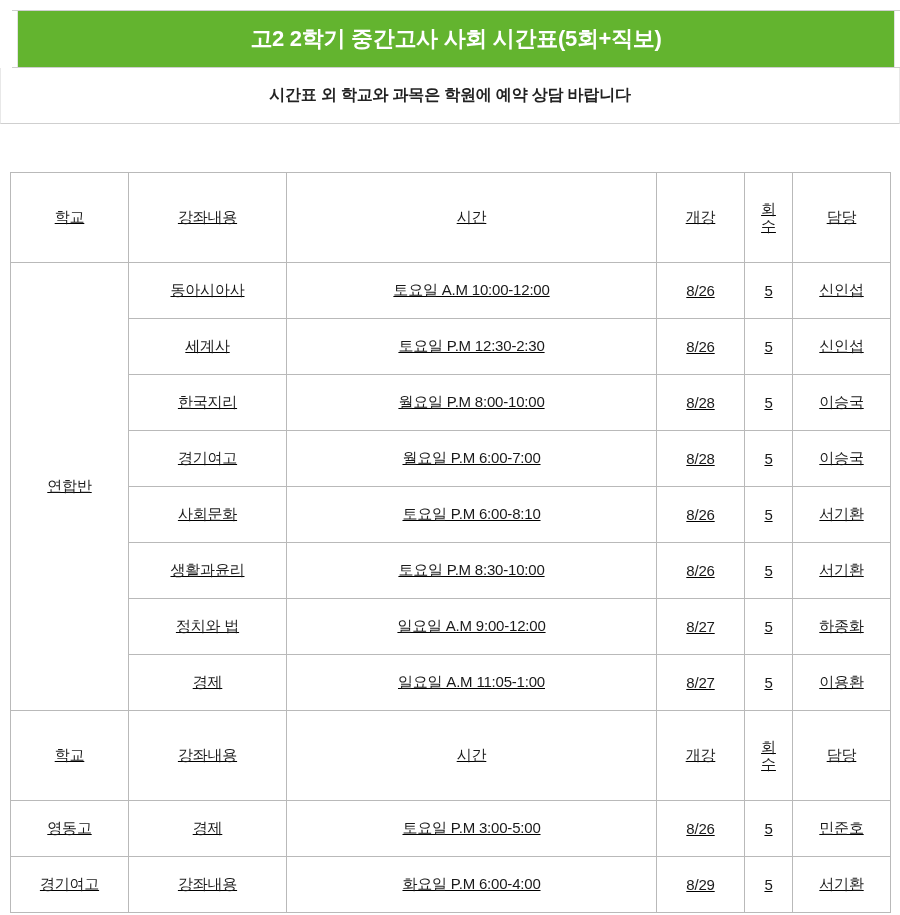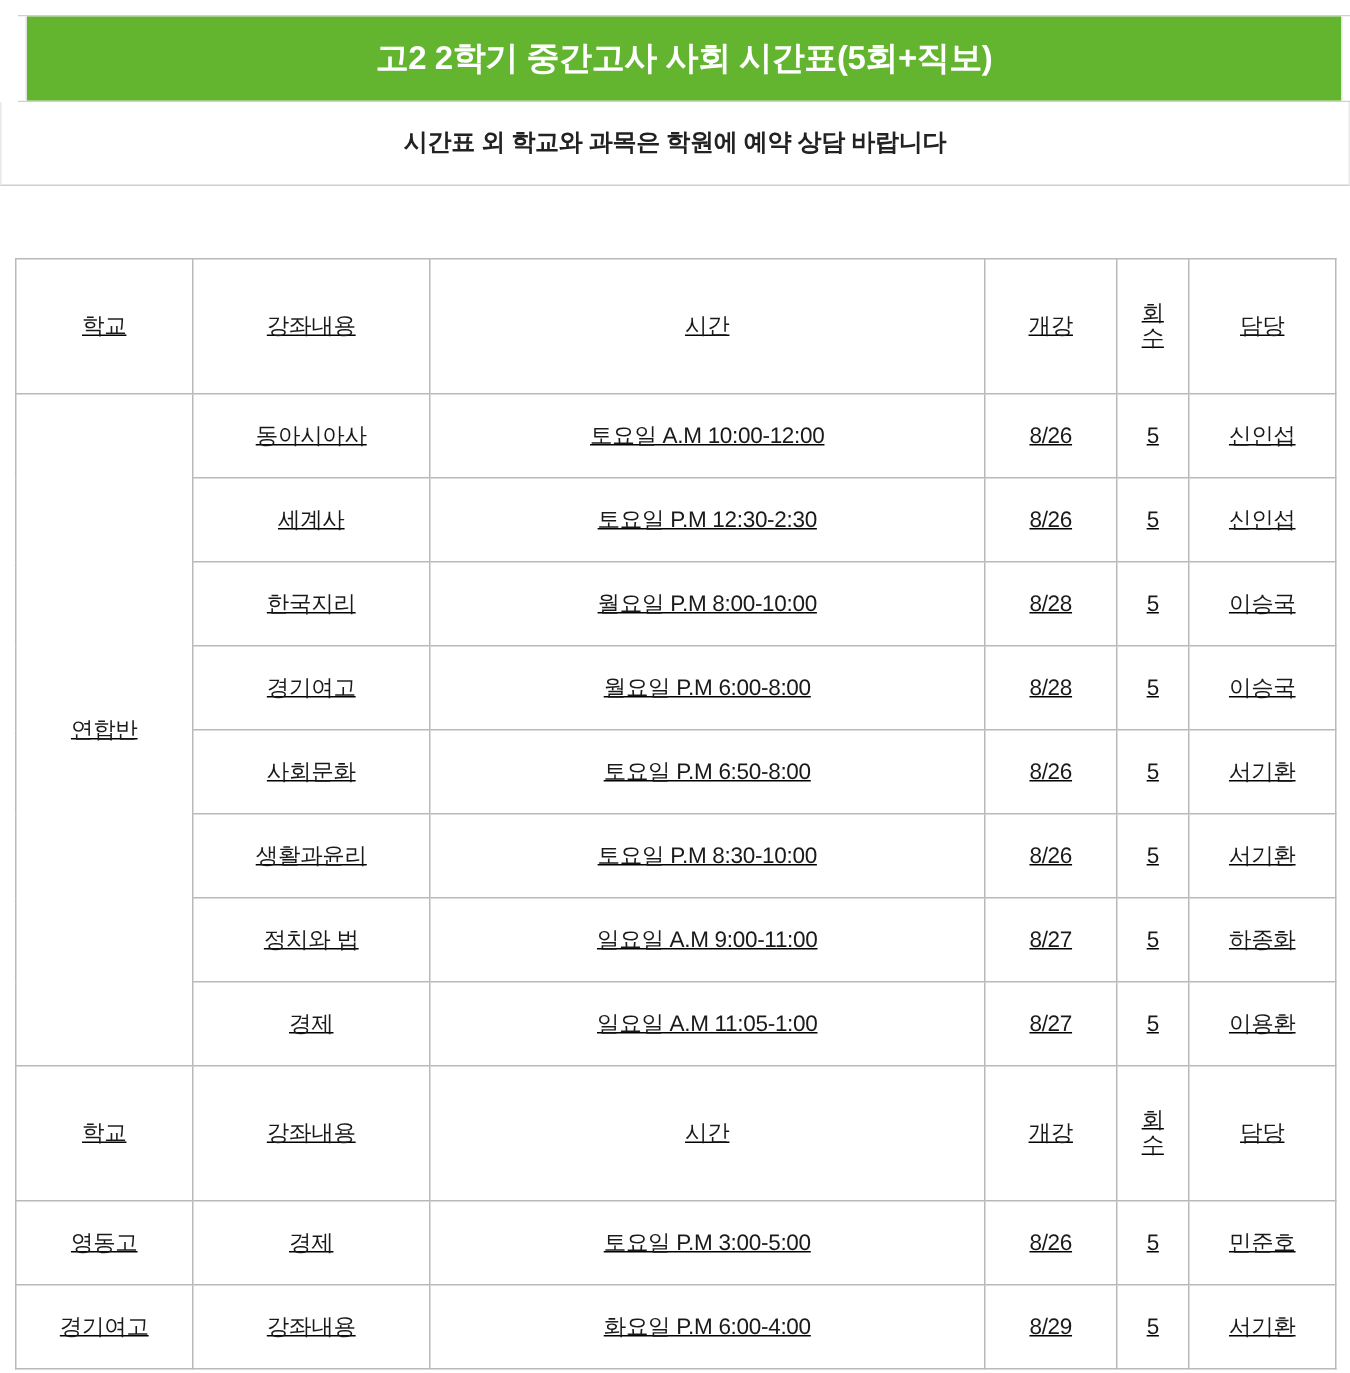--- a/index.html
+++ b/index.html
@@ -161,42 +161,42 @@
         </tr>
         <tr>
           <td>한국지리</td>
           <td>월요일 P.M 8:00-10:00</td>
           <td>8/28</td>
           <td>5</td>
           <td>이승국</td>
         </tr>
         <tr>
           <td>경기여고</td>
-          <td>월요일 P.M 6:00-8:00</td>
+          <td>월요일 P.M 6:00-7:00</td>
           <td>8/28</td>
           <td>5</td>
           <td>이승국</td>
         </tr>
         <tr>
           <td>사회문화</td>
-          <td>토요일 P.M 6:50-8:00</td>
+          <td>토요일 P.M 6:00-8:10</td>
           <td>8/26</td>
           <td>5</td>
           <td>서기환</td>
         </tr>
         <tr>
           <td>생활과윤리</td>
           <td>토요일 P.M 8:30-10:00</td>
           <td>8/26</td>
           <td>5</td>
           <td>서기환</td>
         </tr>
         <tr>
           <td>정치와 법</td>
-          <td>일요일 A.M 9:00-11:00</td>
+          <td>일요일 A.M 9:00-12:00</td>
           <td>8/27</td>
           <td>5</td>
           <td>하종화</td>
         </tr>
         <tr>
           <td>경제</td>
           <td>일요일 A.M 11:05-1:00</td>
           <td>8/27</td>
           <td>5</td>
           <td>이용환</td>

